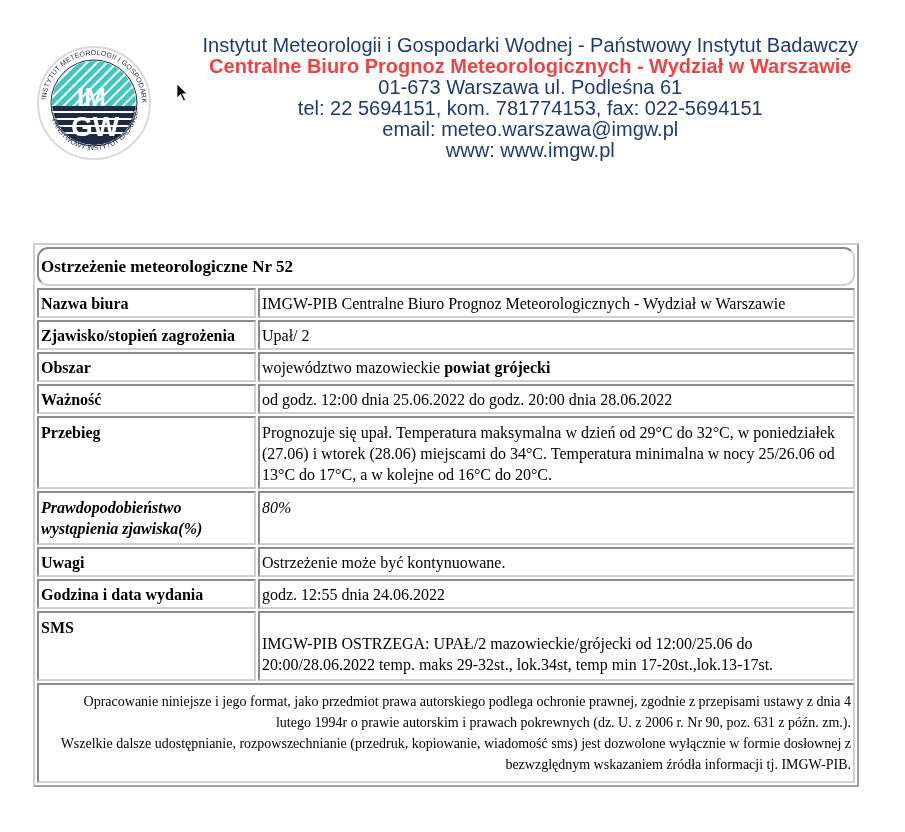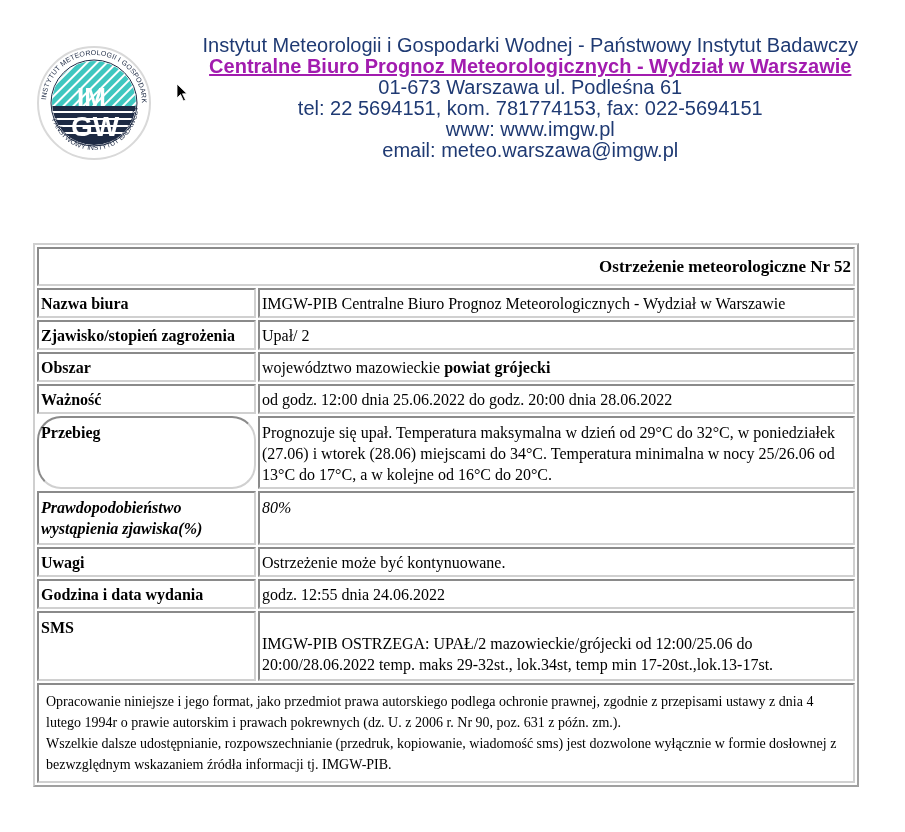--- a/index.html
+++ b/index.html
@@ -1,30 +1,30 @@
 <!DOCTYPE html>
 <html><head>
 <meta charset="utf-8">
 <style>
   html, body { margin:0; padding:0; background:#ffffff; }
   body { width:905px; height:832px; position:relative; overflow:hidden; font-family:"Liberation Serif", serif; }
   .logo { position:absolute; left:33px; top:46px; width:122px; height:114px; }
   .cursor { position:absolute; left:176px; top:83px; width:14px; height:20px; }
   .header { position:absolute; right:47px; top:35px; text-align:center; font-family:"Liberation Sans", sans-serif; font-size:20px; line-height:21px; color:#1f3a73; }
-  .header .bold { font-weight:bold; color:#a21caf;text-decoration:underline; }
+  .header .bold { font-weight:bold; color:#ef4444; }
   .warn-table { position:absolute; left:33px; top:243px; width:826px; border-collapse:separate; border-spacing:2px; border:2px solid #a0a0a0; border-top-color:#cfcfcf; border-left-color:#cfcfcf; }
   .warn-table td { border:2px solid #a0a0a0; border-top-color:#8a8a8a; border-left-color:#8a8a8a; border-right-color:#d0d0d0; border-bottom-color:#d0d0d0; padding:2px 2px; font-size:16px; line-height:21px; color:#000; vertical-align:top; }
-  .title-cell { text-align:right; color:#ee1111; font-weight:bold; font-size:17px !important; height:31px; vertical-align:middle !important; }
+  .title-cell { text-align:left; color:#ee1111; font-weight:bold; font-size:17px !important; height:31px; vertical-align:middle !important;border-radius:11px; }
   .label { font-weight:bold; width:211px; }
   .row-std td { height:22px; vertical-align:middle; }
   .tall td { vertical-align:top; }
   .prob td { height:44px;font-style:italic; }
   .footer-cell { font-size:14px !important; line-height:21px !important; padding:6px 2px 6px 2px !important; }
   .footer-cell p { margin:0; }
-  .indent { padding-left:5px; }
+  .indent { padding-left:5px;text-align:right; }
 </style>
 </head>
 <body>
 
 <div class="logo">
   <svg width="122" height="114" viewBox="0 0 122 114">
     <defs>
       <clipPath id="inner">
           <circle cx="61" cy="57" r="42"></circle>
         </clipPath>
@@ -60,22 +60,22 @@
   <svg width="14" height="20" viewBox="0 0 14 20">
     <path d="M1 1 L1 15 L4.5 11.5 L7.5 18 L9.5 17 L6.5 10.8 L11 10.8 Z" fill="#000" stroke="#fff" stroke-width="0.8"></path>
   </svg>
 </div>
 
 <div class="header">
   <div>Instytut Meteorologii i Gospodarki Wodnej - Państwowy Instytut Badawczy</div>
   <div class="bold">Centralne Biuro Prognoz Meteorologicznych - Wydział w Warszawie</div>
   <div>01-673 Warszawa ul. Podleśna 61</div>
   <div>tel: 22 5694151, kom. 781774153, fax: 022-5694151</div>
+  <div>email: meteo.warszawa@imgw.pl</div>
   <div>www: www.imgw.pl</div>
-  <div>email: meteo.warszawa@imgw.pl</div>
 </div>
 
 <table class="warn-table">
   <tbody>
       <tr>
     <td colspan="2" class="title-cell">Ostrzeżenie meteorologiczne Nr 52</td>
   </tr>
   <tr class="row-std">
     <td class="label">Nazwa biura</td>
     <td>IMGW-PIB Centralne Biuro Prognoz Meteorologicznych - Wydział w Warszawie</td>
@@ -86,21 +86,21 @@
   </tr>
   <tr class="row-std">
     <td class="label">Obszar</td>
     <td><span>województwo mazowieckie </span><b>powiat grójecki</b></td>
   </tr>
   <tr class="row-std">
     <td class="label">Ważność</td>
     <td>od godz. 12:00 dnia 25.06.2022 do godz. 20:00 dnia 28.06.2022</td>
   </tr>
   <tr class="tall">
-    <td class="label" style="padding-top:4px;border-radius:24px;">Przebieg</td>
+    <td class="label" style="padding-top:4px;">Przebieg</td>
     <td style="padding-top:4px;">Prognozuje się upał. Temperatura maksymalna w dzień od 29°C do 32°C, w poniedziałek (27.06) i wtorek (28.06) miejscami do 34°C. Temperatura minimalna w nocy 25/26.06 od 13°C do 17°C, a w kolejne od 16°C do 20°C.</td>
   </tr>
   <tr class="tall prob">
     <td class="label" style="padding-top:4px;">Prawdopodobieństwo wystąpienia zjawiska(%)</td>
     <td style="padding-top:4px;">80%</td>
   </tr>
   <tr class="row-std">
     <td class="label">Uwagi</td>
     <td>Ostrzeżenie może być kontynuowane.</td>
   </tr>

